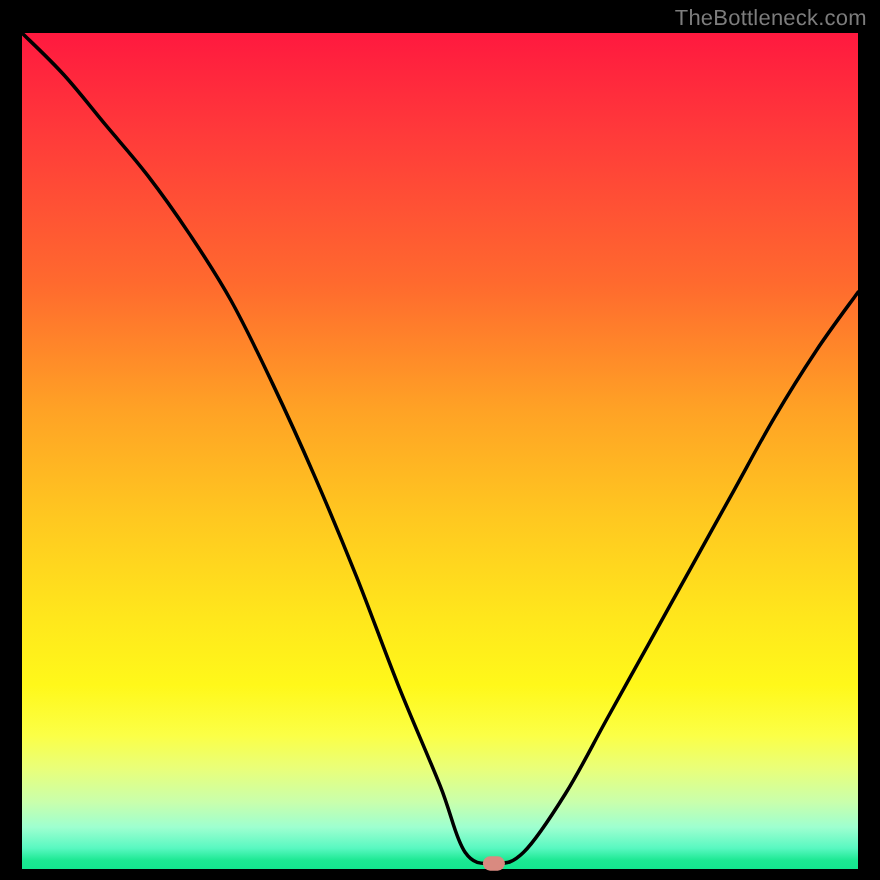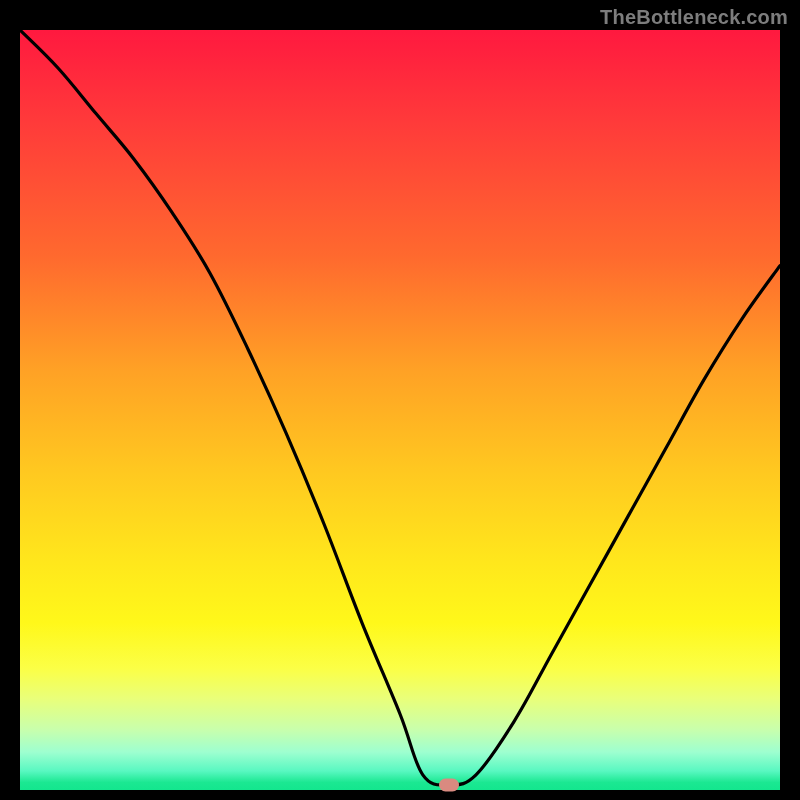--- a/index.html
+++ b/index.html
@@ -65,21 +65,21 @@
     background: #d98a80;
     border-radius: 7px;
     transform: translate(-50%, -50%);
   }
   .watermark {
     position: absolute;
     top: 6px;
     right: 12px;
     color: #7d7d7d;
     font-size: 20px;
-    font-weight: 700;
+    font-weight: 400;
     letter-spacing: 0.2px;
   }
 </style>
 </head>
 <body>
 
 <div class="watermark">TheBottleneck.com</div>
 
 <div class="frame">
   <div class="plot-area">

